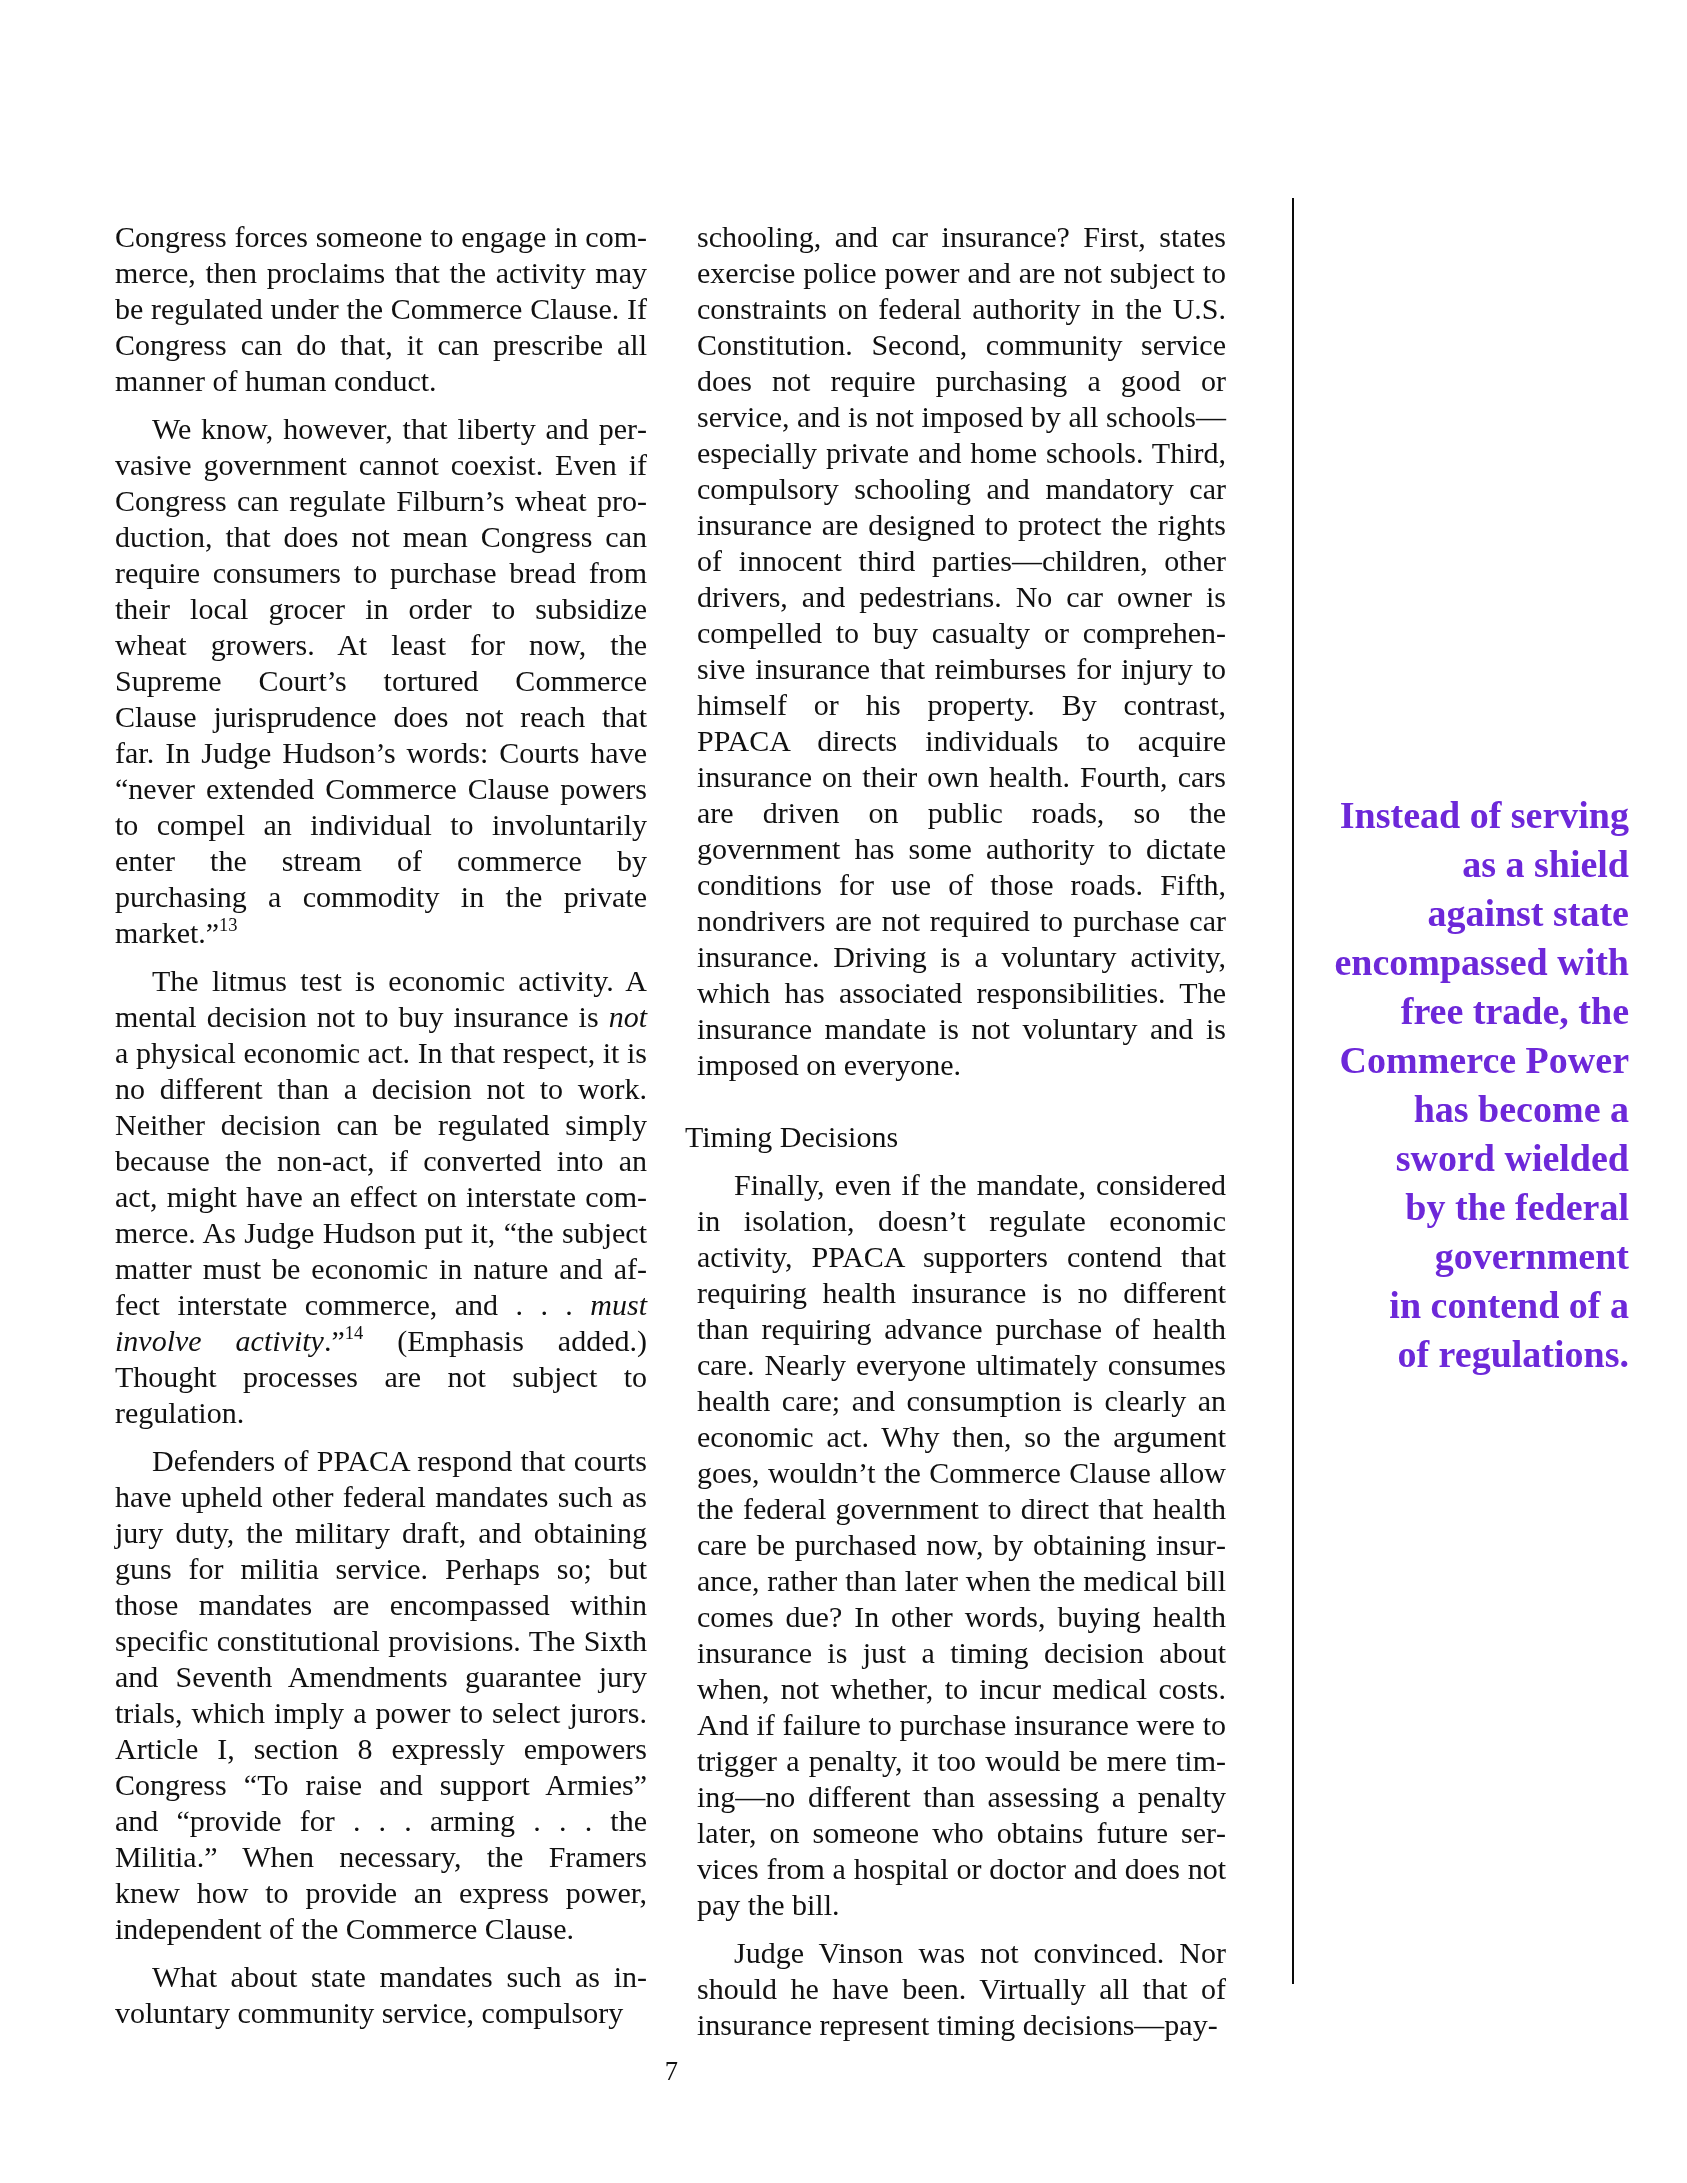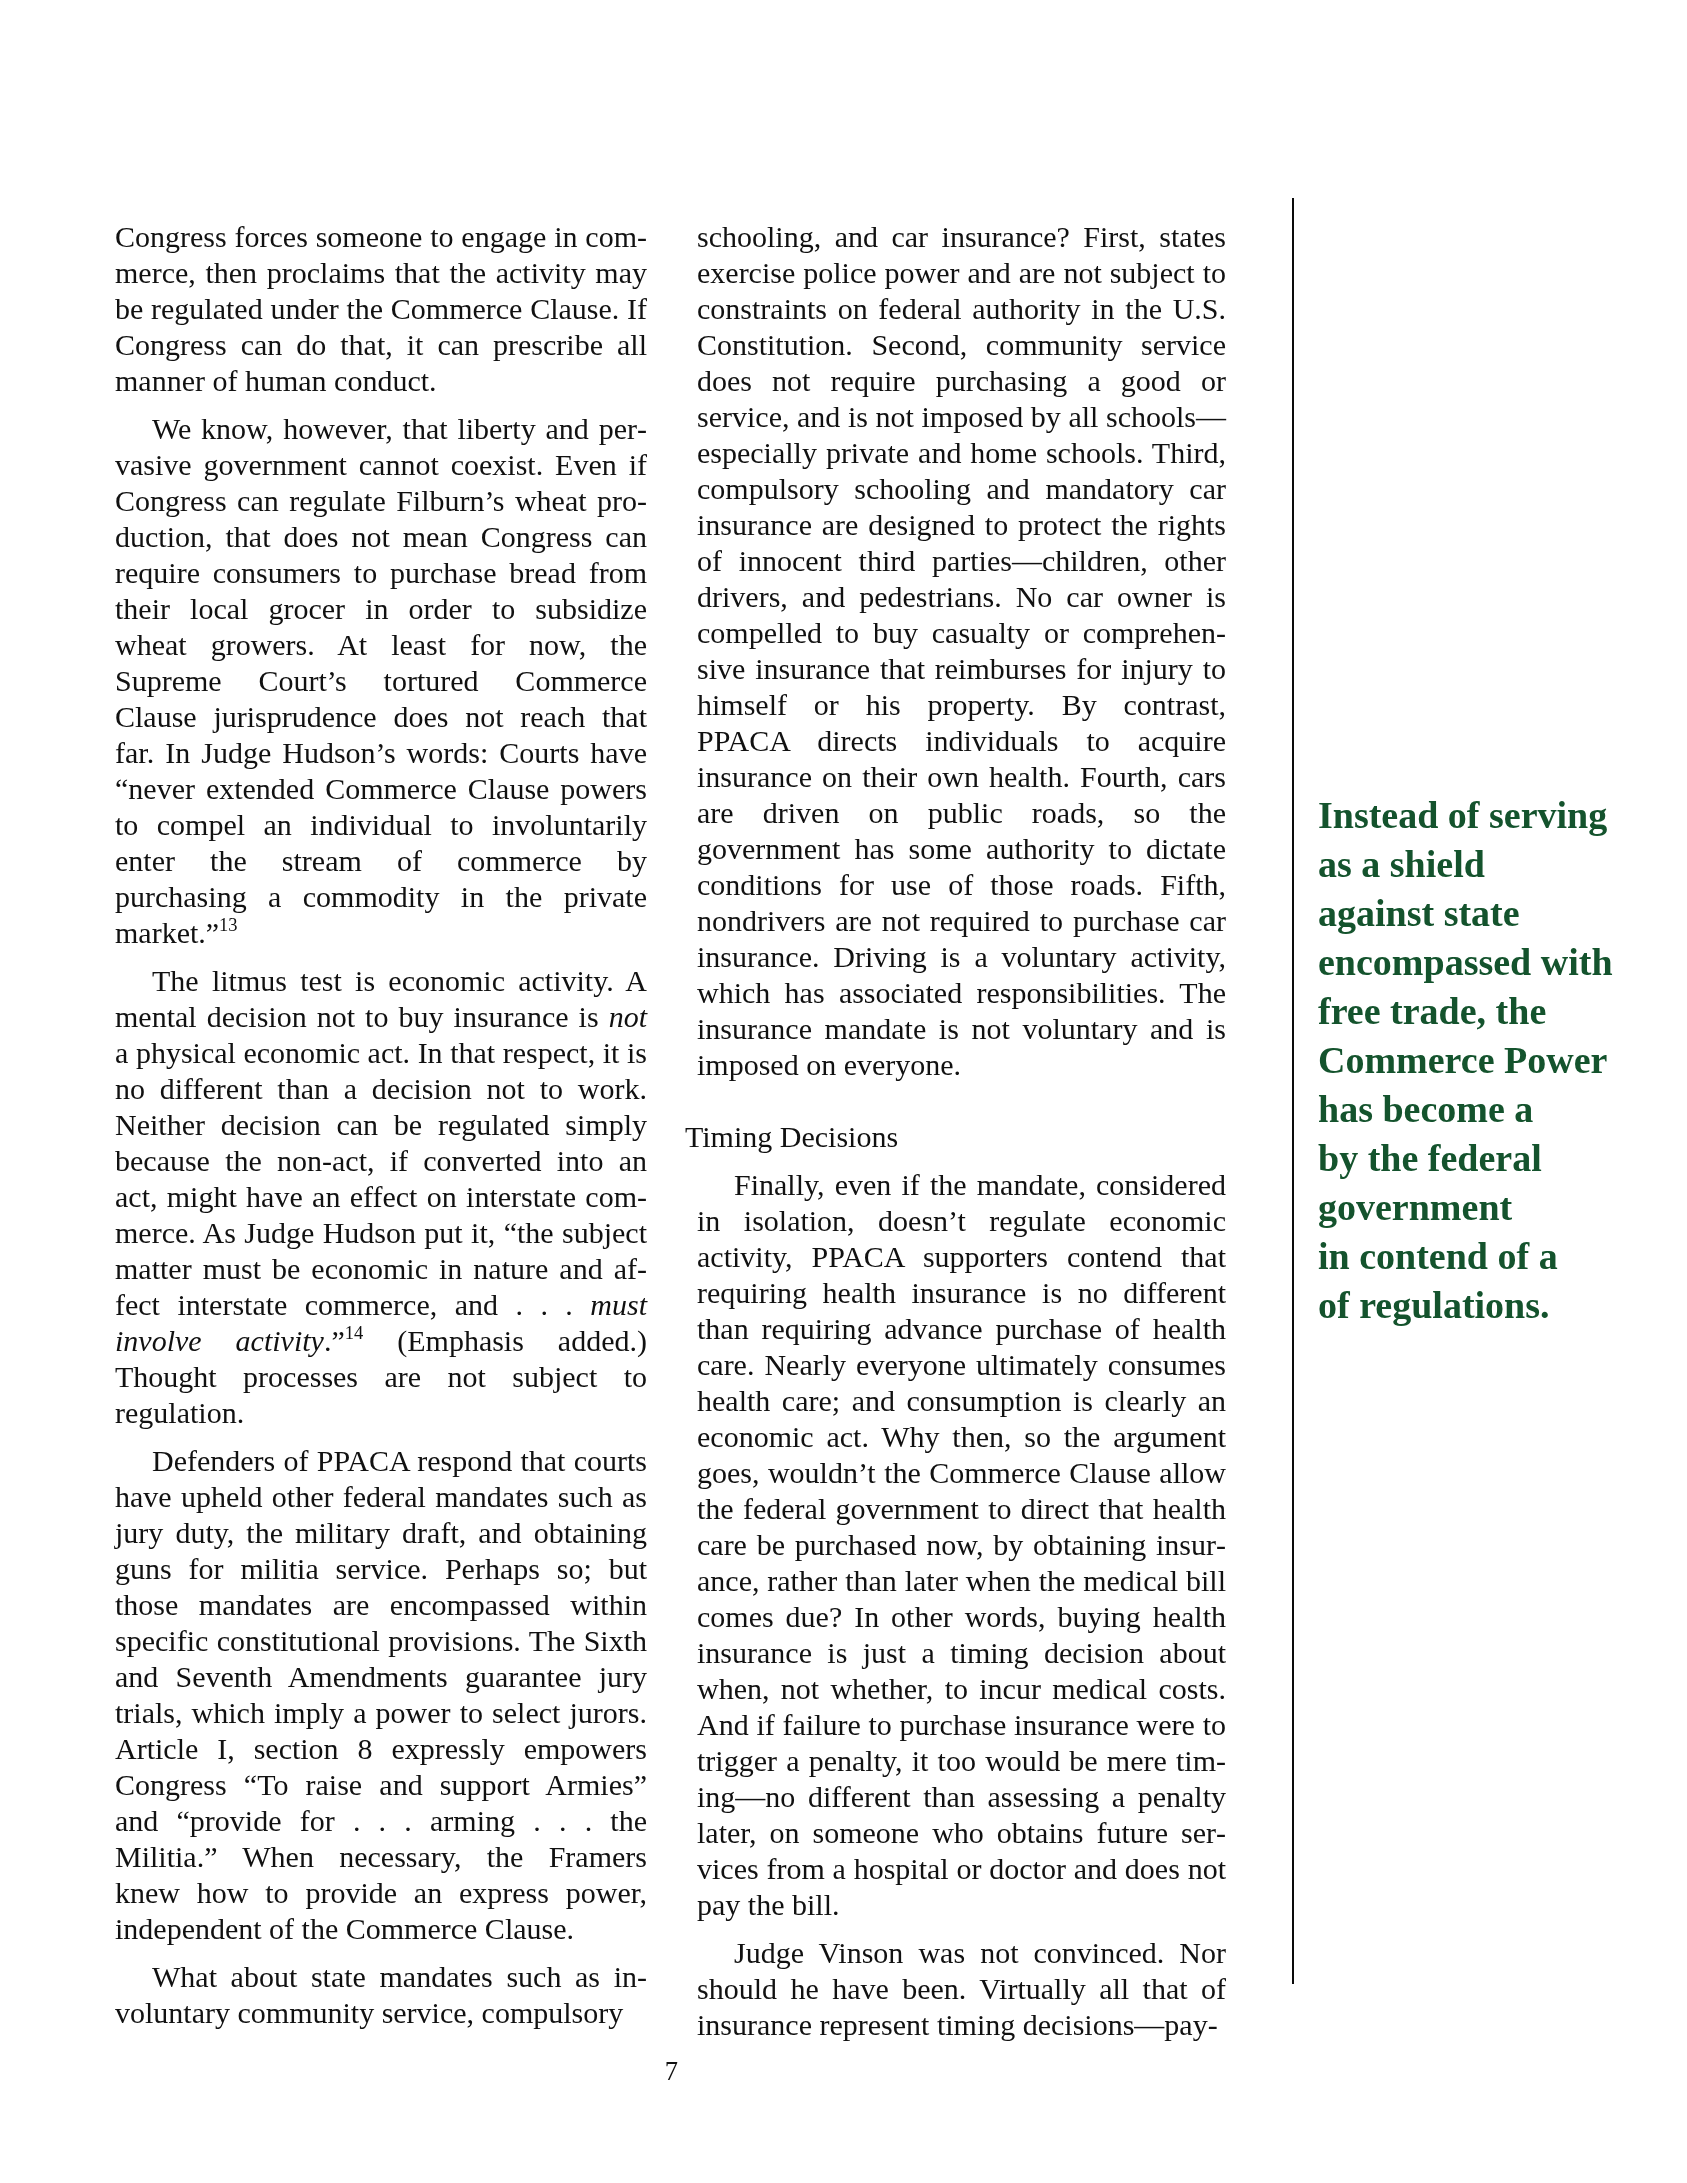--- a/index.html
+++ b/index.html
@@ -32,22 +32,22 @@
     background: #0a0a0a;
   }
   #pullquote {
     position: absolute;
     left: 1318px; top: 791px;
     width: 311px;
     font-family: "Liberation Serif", "DejaVu Serif", serif;
     font-weight: bold;
     font-size: 38px;
     line-height: 49px;
-    color: #14532d;
-    text-align: left;
+    color: #6d28d9;
+    text-align: right;
   }
   #pullquote span { display: block; white-space: nowrap; }
   #page-number {
     position: absolute;
     left: 658px; top: 2056px;
     width: 26.5px; text-align: center;
     font-family: "Liberation Serif", "DejaVu Serif", serif;
     font-size: 26.5px;
   }
 </style>
@@ -72,20 +72,21 @@
 <div id="divider"></div>
 
 <div id="pullquote">
   <span>Instead of serving</span>
   <span>as a shield</span>
   <span>against state</span>
   <span>encompassed with</span>
   <span>free trade, the</span>
   <span>Commerce Power</span>
   <span>has become a</span>
+  <span>sword wielded</span>
   <span>by the federal</span>
   <span>government</span>
   <span>in contend of a</span>
   <span>of regulations.</span>
 </div>
 
 <div id="page-number">7</div>
 
 
 </body></html>

